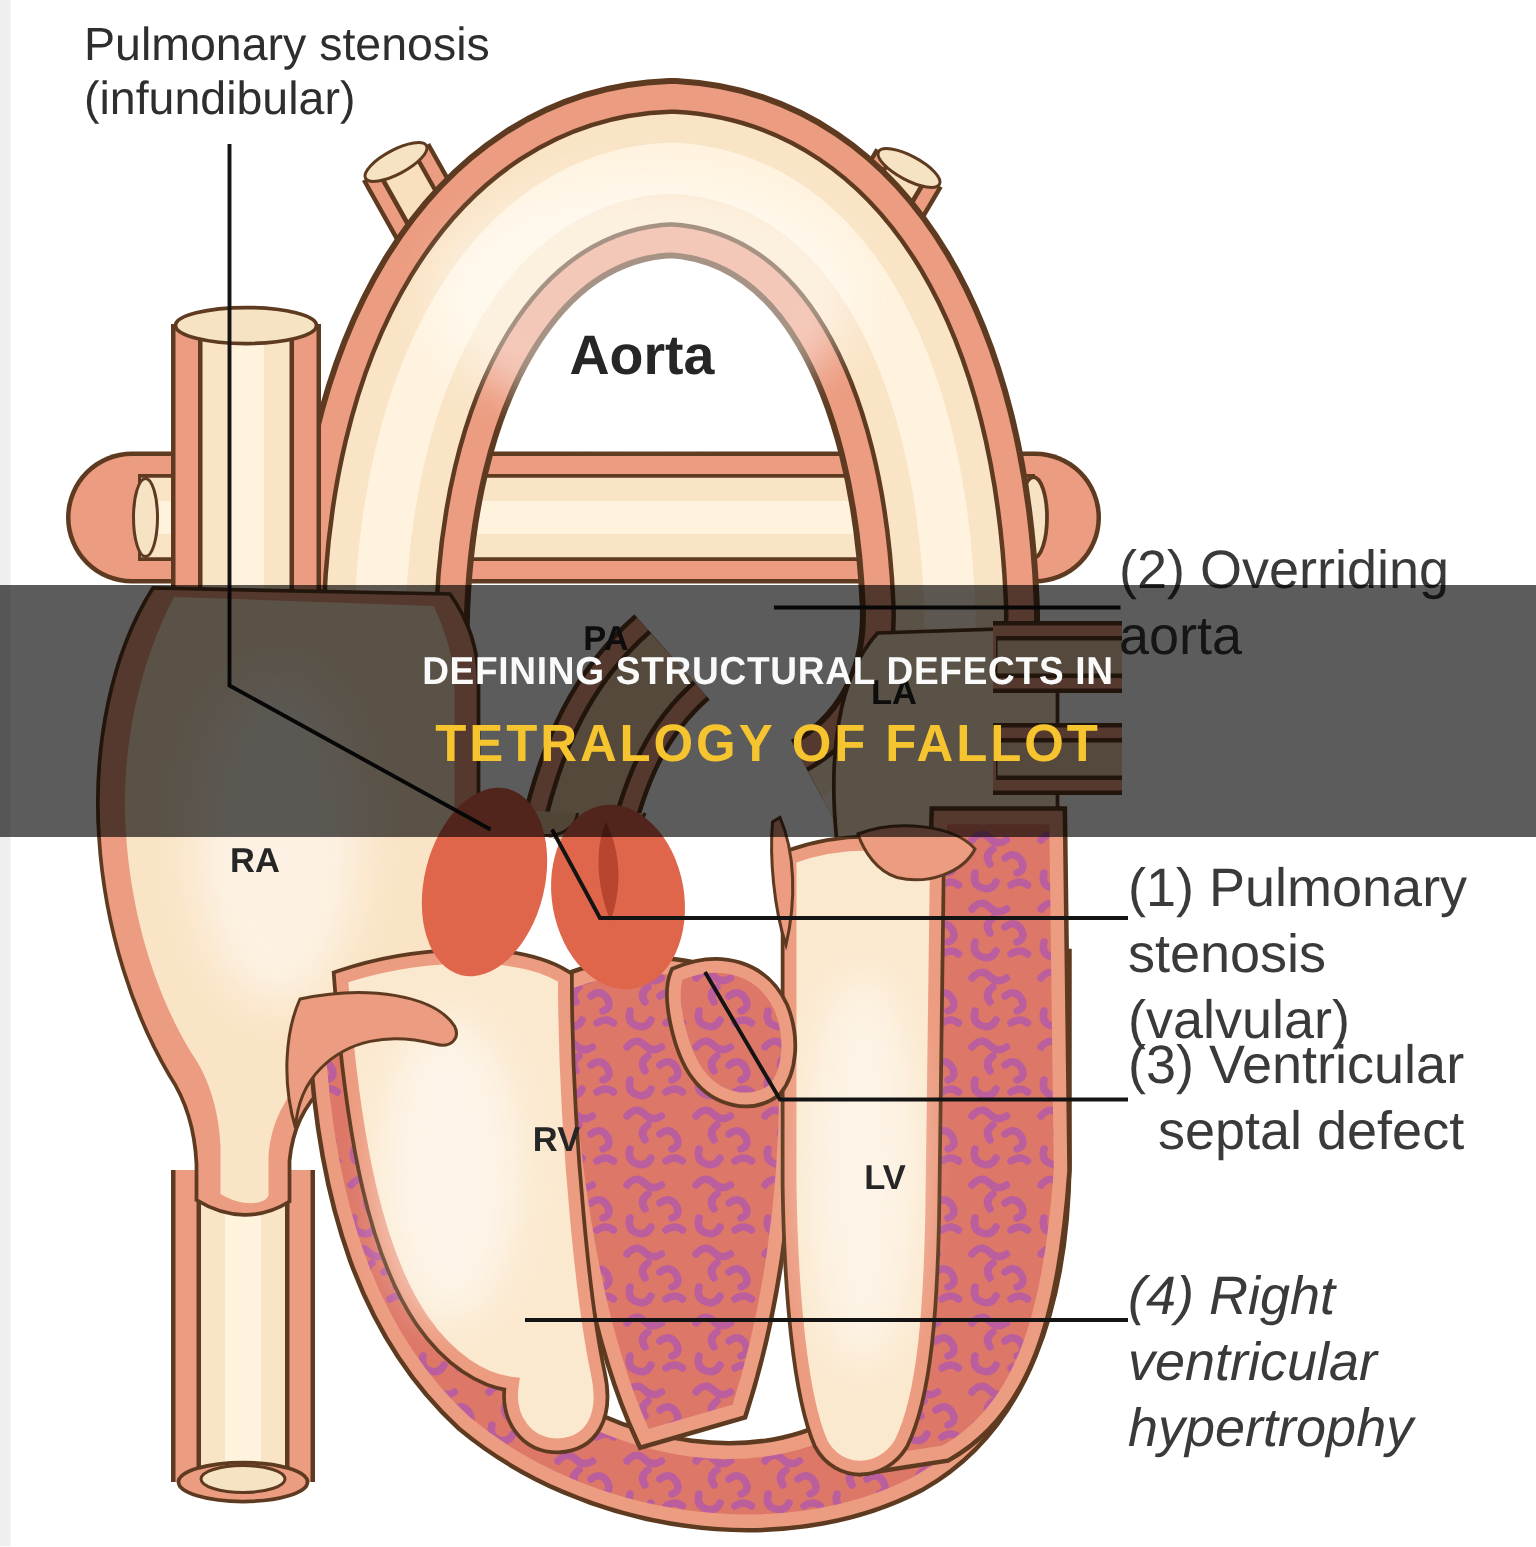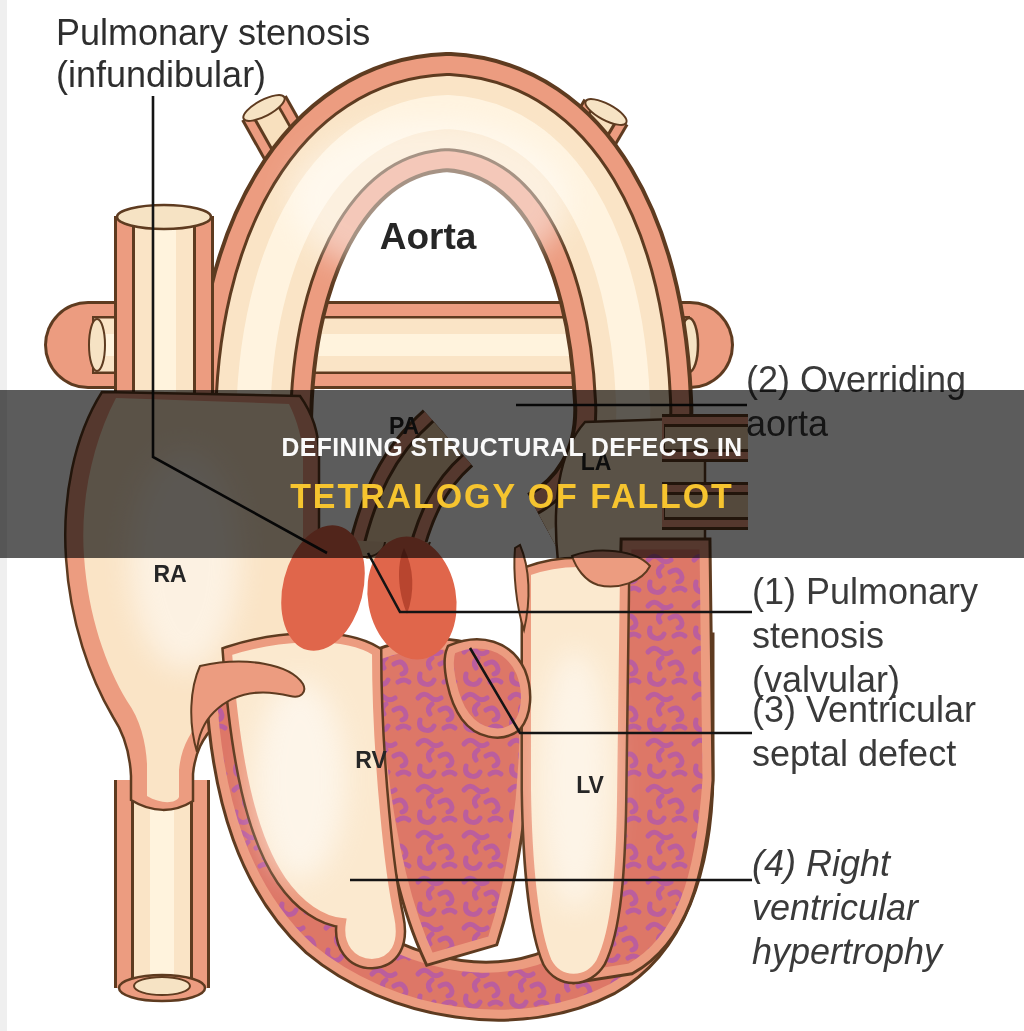--- a/index.html
+++ b/index.html
@@ -5,21 +5,21 @@
   html,body{margin:0;padding:0;background:#fff;}
   #stage{position:relative;width:1024px;height:1031px;overflow:hidden;background:#fff;
          font-family:"Liberation Sans",sans-serif;}
   #heart-svg{position:absolute;left:0;top:0;z-index:1;}
   .diagram-label{position:absolute;z-index:2;color:#3a3a3a;font-size:36px;line-height:1.22;
                  white-space:nowrap;}
   .chamber-label{position:absolute;z-index:2;color:#262626;font-weight:bold;font-size:23px;
                  transform:translate(-50%,-50%);white-space:nowrap;}
   #aorta-label{font-size:37px;}
   #infundibular-label{position:absolute;z-index:2;left:56px;top:12px;color:#2e2e2e;
-                 font-size:36px;line-height:1.16;white-space:nowrap;}
+                 font-size:31px;line-height:1.16;white-space:nowrap;}
   #banner-overlay{position:absolute;z-index:3;left:0;top:390px;width:1024px;height:168px;
                  background:rgba(0,0,0,0.64);}
   #banner-text{position:absolute;z-index:4;left:0;top:390px;width:1024px;height:168px;
                text-align:center;}
   #banner-line1{margin-top:42px;color:#fafafa;font-size:26px;font-weight:bold;
                 letter-spacing:.5px;transform:scaleX(.95);}
   #banner-line2{margin-top:13px;color:#f6c42f;font-size:35px;font-weight:bold;
                 letter-spacing:2px;transform:scaleX(.97);}
   .edge-sliver{position:absolute;left:0;top:0;width:7px;height:1031px;background:#efefef;z-index:0;}
 </style>
@@ -214,21 +214,21 @@
 
   <div class="diagram-label" style="left:746px;top:358px;">
     <div>(2) Overriding</div>
     <div>aorta</div>
   </div>
   <div class="diagram-label" style="left:752px;top:570px;">
     <div>(1) Pulmonary</div>
     <div>stenosis</div>
     <div>(valvular)</div>
   </div>
-  <div class="diagram-label" style="left:752px;top:688px;">
+  <div class="diagram-label" style="left:752px;top:688px;text-align:right;">
     <div>(3) Ventricular</div>
     <div>septal defect</div>
   </div>
   <div class="diagram-label" style="left:752px;top:842px;font-style:italic;">
     <div>(4) Right</div>
     <div>ventricular</div>
     <div>hypertrophy</div>
   </div>
 
   <div id="banner-overlay"></div>

